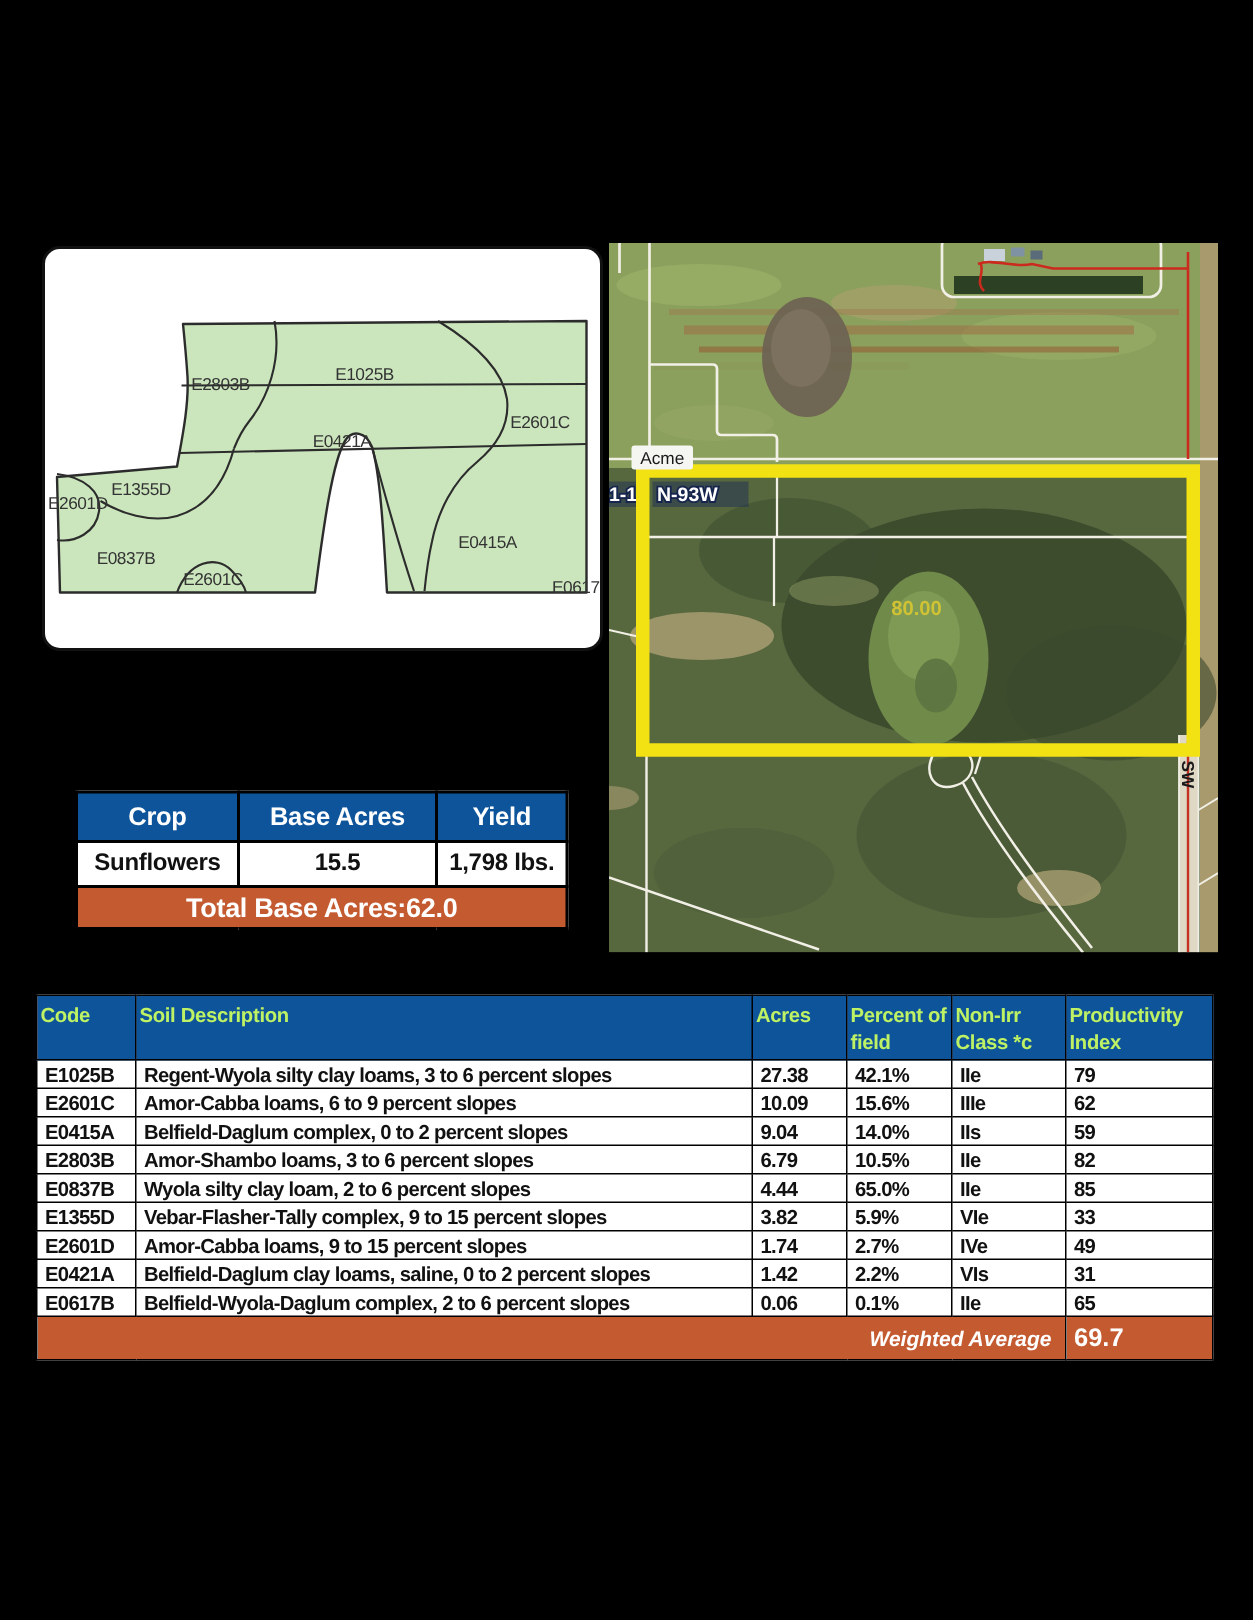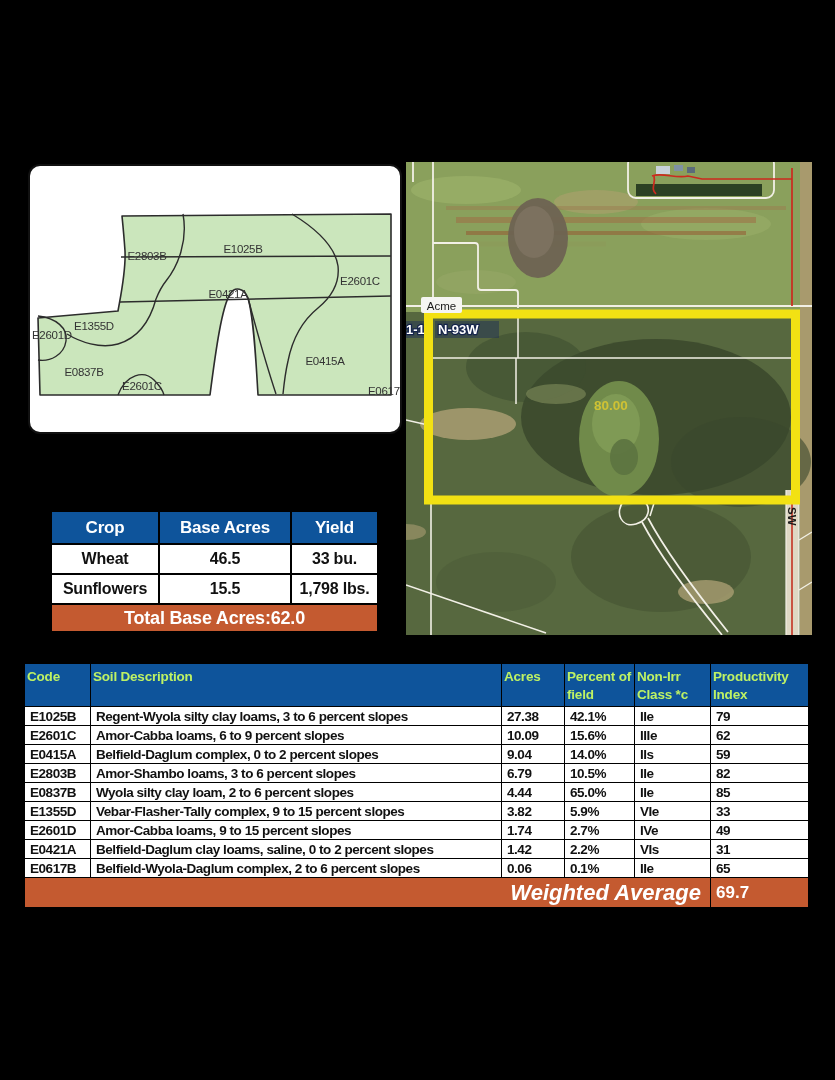--- a/index.html
+++ b/index.html
@@ -9,42 +9,42 @@
   
   .map-panel{position:absolute;left:30px;top:166px;width:370px;height:266px;
              background:#fff;border-radius:10px;box-shadow:0 0 0 2px #111;}
   .map-panel svg{position:absolute;left:0;top:0;}
   .map-label{font-size:11.5px;fill:#333;letter-spacing:-0.3px;}
 
   
   .aerial{position:absolute;left:406px;top:162px;width:406px;height:473px;overflow:hidden;}
 
   
-  .crop-table{position:absolute;left:50px;top:510px;width:327px;border-collapse:collapse;
+  .crop-table{position:absolute;left:50px;top:527px;width:327px;border-collapse:collapse;
               background:#fff;table-layout:fixed;}
   .crop-table th,.crop-table td{border:2.5px solid #000;text-align:center;}
   .crop-table th{background:var(--blue);color:#fff;font-size:17px;font-weight:bold;
                  height:29px;letter-spacing:-0.2px;}
   .crop-table td{font-size:16px;font-weight:bold;color:#111;height:26px;letter-spacing:-0.2px;}
   .crop-table .crop-total td{background:var(--orange);color:#fff;font-size:18px;height:24px;
                  border:2.5px solid #000;}
   .crop-total-value{}
 
   
   .soil-table{position:absolute;left:24px;top:663px;width:784px;border-collapse:collapse;
               background:#fff;table-layout:fixed;}
   .soil-table th,.soil-table td{border:1.8px solid #000;}
   .soil-table th{background:var(--blue);color:#bef264;font-size:13.5px;font-weight:bold;
                  text-align:left;vertical-align:top;padding:4px 2px 3px 2px;line-height:1.3;
                  letter-spacing:-0.2px;}
   .soil-table td{font-size:13.5px;font-weight:bold;color:#111;padding:1.5px 5px;
                  letter-spacing:-0.45px;white-space:nowrap;overflow:hidden;}
   .soil-table .soil-foot td{background:var(--orange);color:#fff;border:1.8px solid #000;
                  height:25px;}
-  .soil-foot .wa-label{font-style:italic;font-size:22px;text-align:right;padding-right:9px;
+  .soil-foot .wa-label{font-style:italic;font-size:14px;text-align:right;padding-right:9px;
                  letter-spacing:0;}
   .soil-foot .wa-value{font-size:17px;border-left:2.5px solid #fff;letter-spacing:0;}
 </style>
 </head>
 <body>
 
 <div class="stage">
 
   <div class="map-panel">
     <svg width="370" height="266" viewBox="0 0 370 266">
@@ -178,25 +178,20 @@
         <col style="width:87px">
       </colgroup>
     <thead>
       <tr>
         <th>Crop</th>
         <th>Base Acres</th>
         <th>Yield</th>
       </tr>
     </thead>
     <tbody>
-        <tr>
-          <td>Wheat</td>
-          <td>46.5</td>
-          <td>33 bu.</td>
-        </tr>
         <tr>
           <td>Sunflowers</td>
           <td>15.5</td>
           <td>1,798 lbs.</td>
         </tr>
       </tbody>
     <tfoot>
       <tr class="crop-total">
         <td colspan="3">
           <span>Total Base Acres:</span><span class="crop-total-value">62.0</span>

